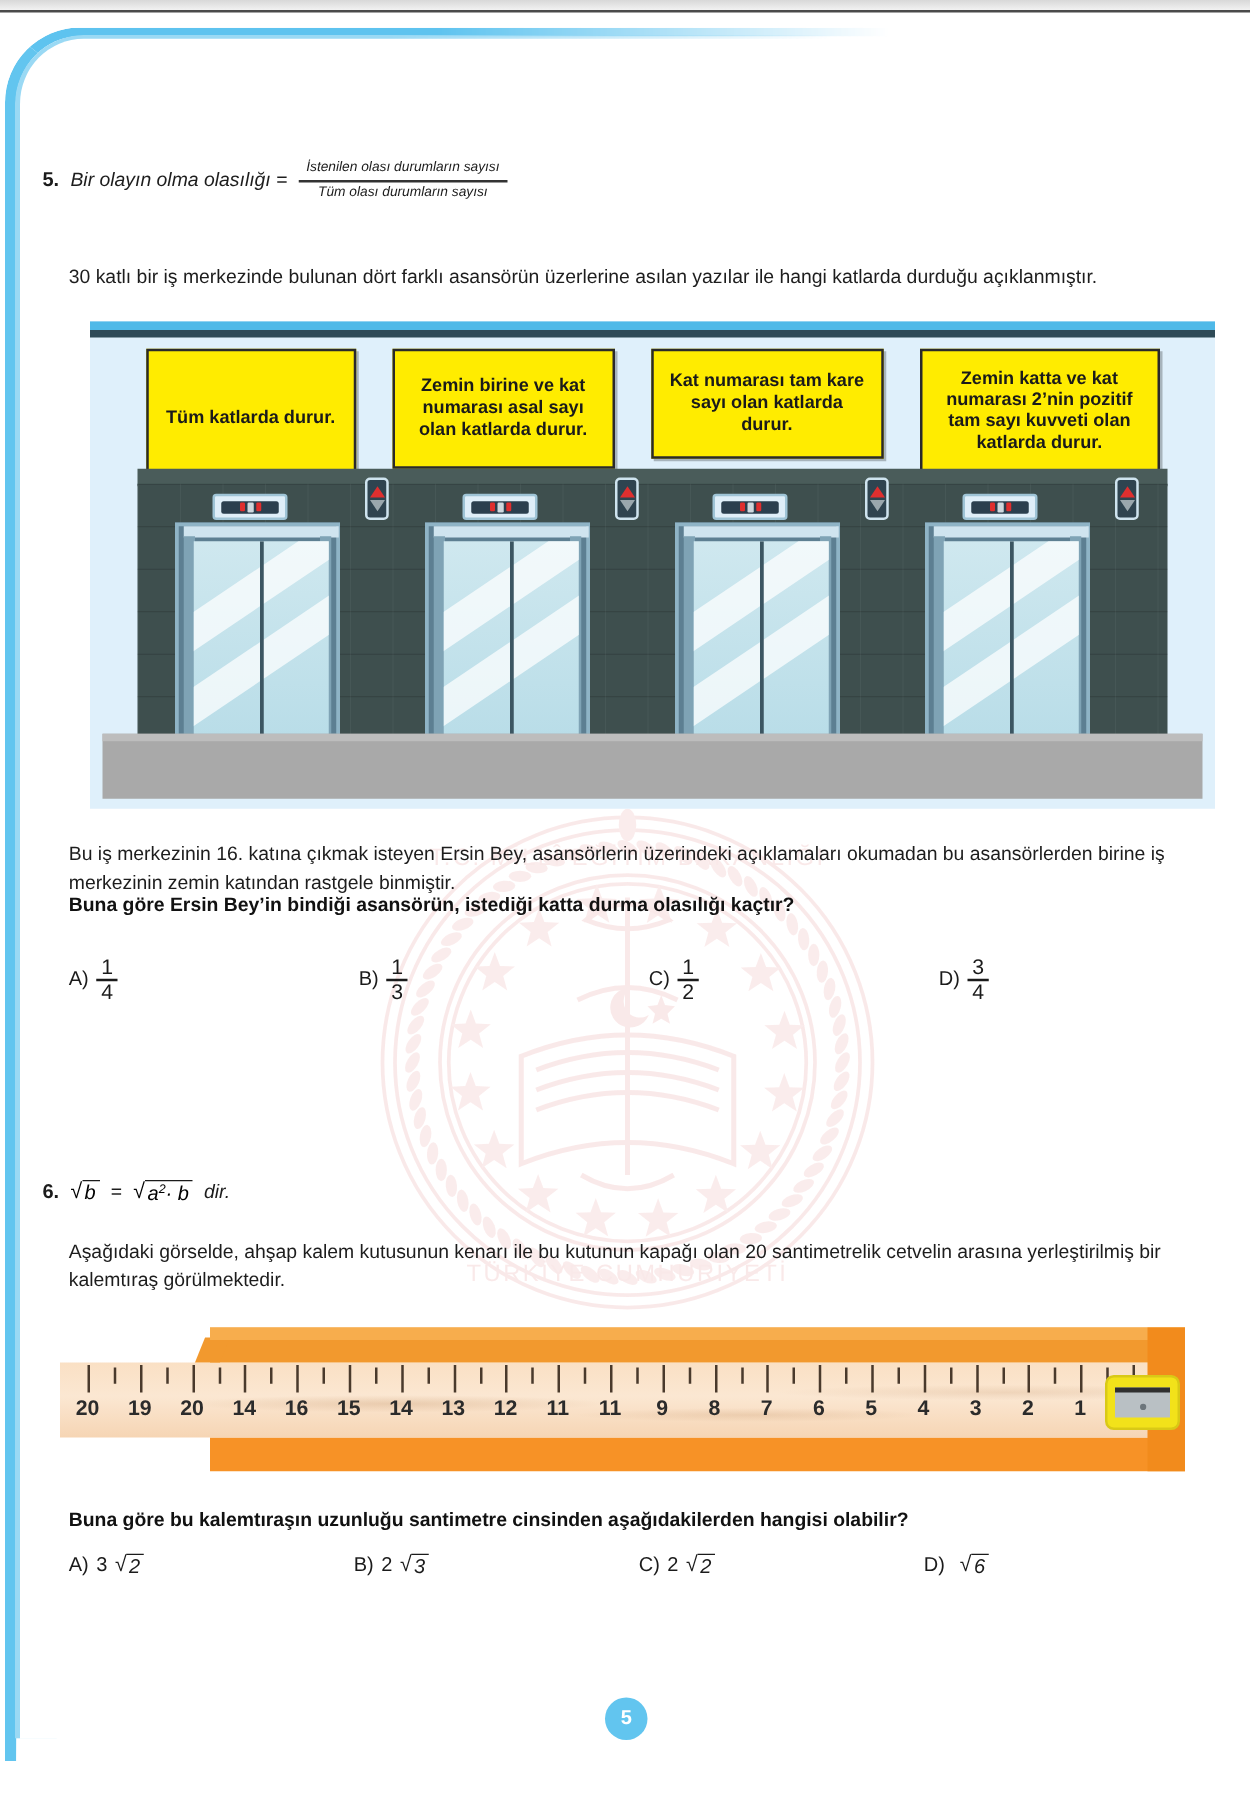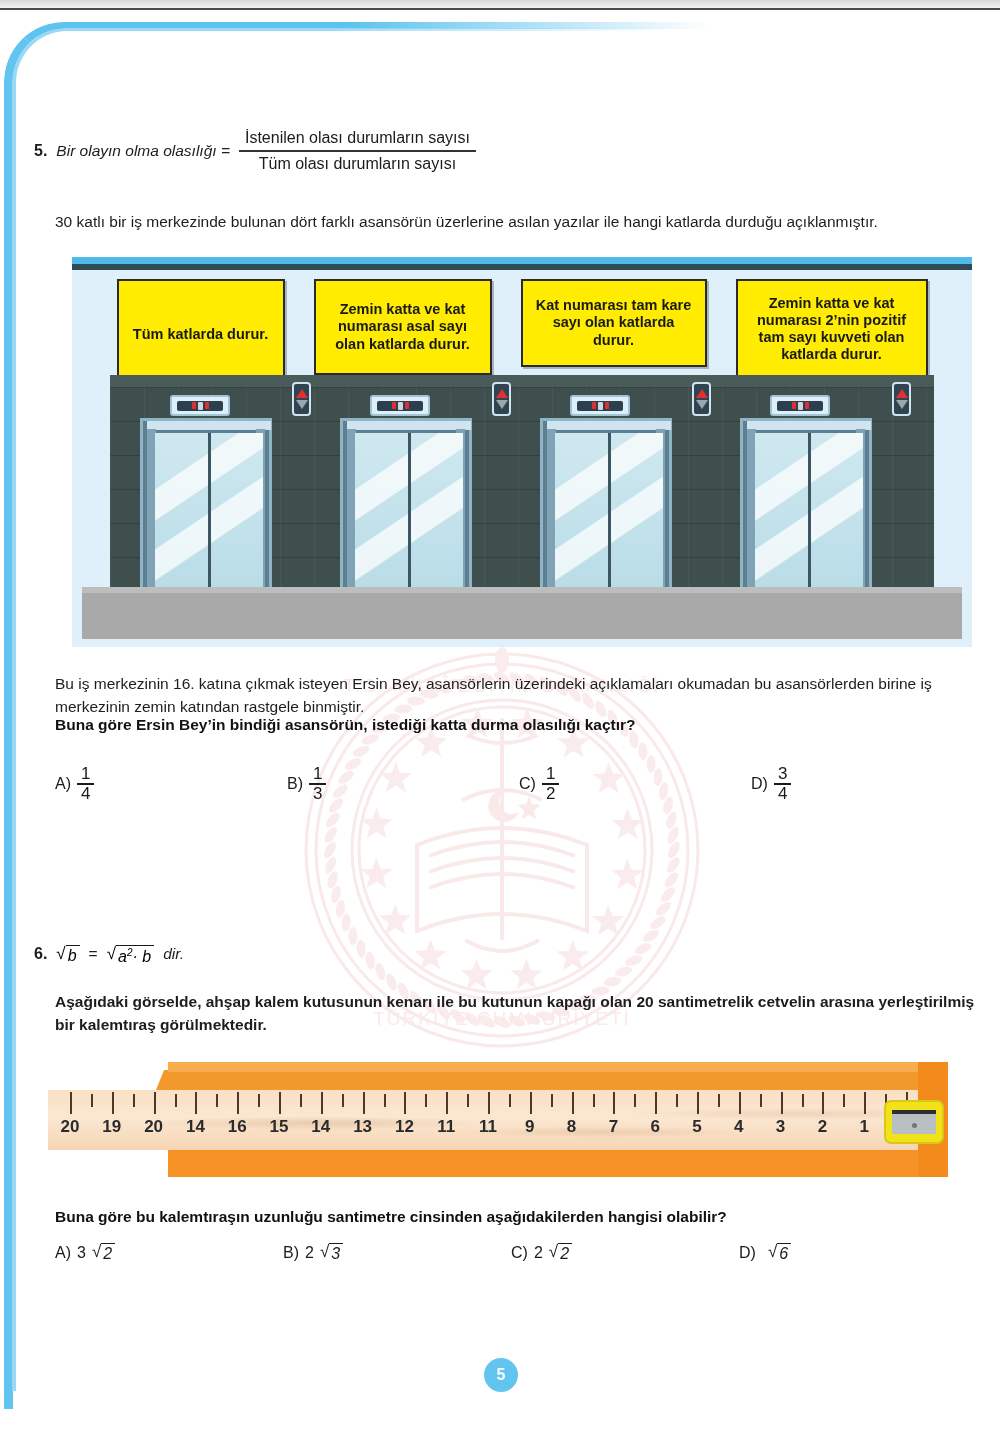--- a/index.html
+++ b/index.html
@@ -35,21 +35,21 @@
 
   
   .qnum{font-weight:bold;font-size:16px;color:#1b1b1b;}
   .body-text{font-size:15.5px;color:#1d1d1d;line-height:1.5;}
   .bold-q{font-weight:bold;font-size:15.5px;color:#111;}
   .ital{font-style:italic;}
 
   
   #q5-head{position:absolute;left:34px;top:128px;display:flex;align-items:center;gap:9px;}
   .frac-inline{display:inline-flex;flex-direction:column;align-items:center;
-    font-size:16px;color:#1b1b1b;line-height:1.25;}
+    font-style:italic;font-size:11px;color:#1b1b1b;line-height:1.25;}
   .frac-inline .num{padding:0 6px 2px 6px;}
   .frac-inline .bar{height:2px;background:#333;width:100%;}
   .frac-inline .den{padding:2px 6px 0 6px;}
 
   #q5-intro{position:absolute;left:55px;top:210px;width:925px;}
 
   
   .scene{position:absolute;left:72px;top:257px;width:900px;height:390px;
     background:#dff0fb;overflow:hidden;}
   .scene-toprail{position:absolute;left:0;top:0;width:900px;height:7px;background:#4fb9e8;}
@@ -119,21 +119,21 @@
   .frac .d{padding:0 4px;}
   #q5-opts{top:765px;}
   #q5-opts .opt{width:232px;}
 
   
   #q6-head{position:absolute;left:34px;top:942px;display:flex;align-items:baseline;gap:9px;}
   .sqrt{display:inline-flex;align-items:flex-start;font-style:italic;}
   .radsym{font-size:17px;line-height:1;}
   .radbar{border-top:1.6px solid #1b1b1b;padding:1px 3px 0 2px;}
   sup{font-size:10px;}
-  #q6-intro{position:absolute;left:55px;top:990px;width:928px;font-weight:bold;}
+  #q6-intro{position:absolute;left:55px;top:990px;width:928px;}
 
   
   .ruler-wrap{position:absolute;left:48px;top:1062px;width:978px;height:115px;}
   .case-top{position:absolute;left:120px;top:0px;width:780px;height:28px;background:#f2992e;}
   .case-top-bevel{position:absolute;left:120px;top:0;width:780px;height:10px;background:#f7ad4d;}
   .case-corner{position:absolute;left:112px;top:8px;width:20px;height:20px;background:#f2992e;
     transform:skewX(-22deg);}
   .case-bot{position:absolute;left:120px;top:88px;width:780px;height:27px;background:#f79226;}
   .case-right{position:absolute;left:870px;top:0px;width:30px;height:115px;background:#f28b1c;}
   .ruler{position:absolute;left:0px;top:28px;width:890px;height:60px;
@@ -314,21 +314,21 @@
   </div>
 
   <div id="q5-intro" class="body-text">30 katlı bir iş merkezinde bulunan dört farklı asansörün üzerlerine asılan yazılar ile hangi katlarda durduğu açıklanmıştır.</div>
 
   <div class="scene">
     <div class="scene-toprail"></div>
     <div class="scene-toprail2"></div>
 
     <div class="sign-row">
       <div class="sign s1">Tüm katlarda durur.</div>
-      <div class="sign s2">Zemin katta ve kat numarası asal sayı olan katlarda durur.</div>
+      <div class="sign s2">Zemin birine ve kat numarası asal sayı olan katlarda durur.</div>
       <div class="sign s3">Kat numarası tam kare sayı olan katlarda durur.</div>
       <div class="sign s4">Zemin katta ve kat numarası 2’nin pozitif tam sayı kuvveti olan katlarda durur.</div>
     </div>
 
     <div class="wall-top"></div>
     <div class="wall">
       <div class="wall-bricks"></div>
     </div>
 
     <div class="elev e1">

